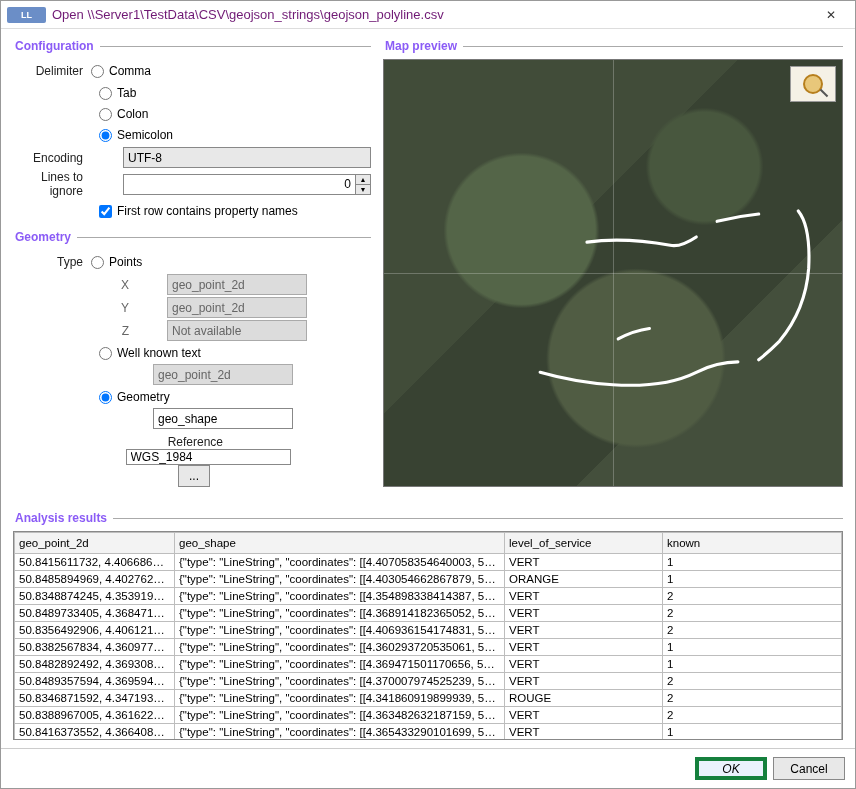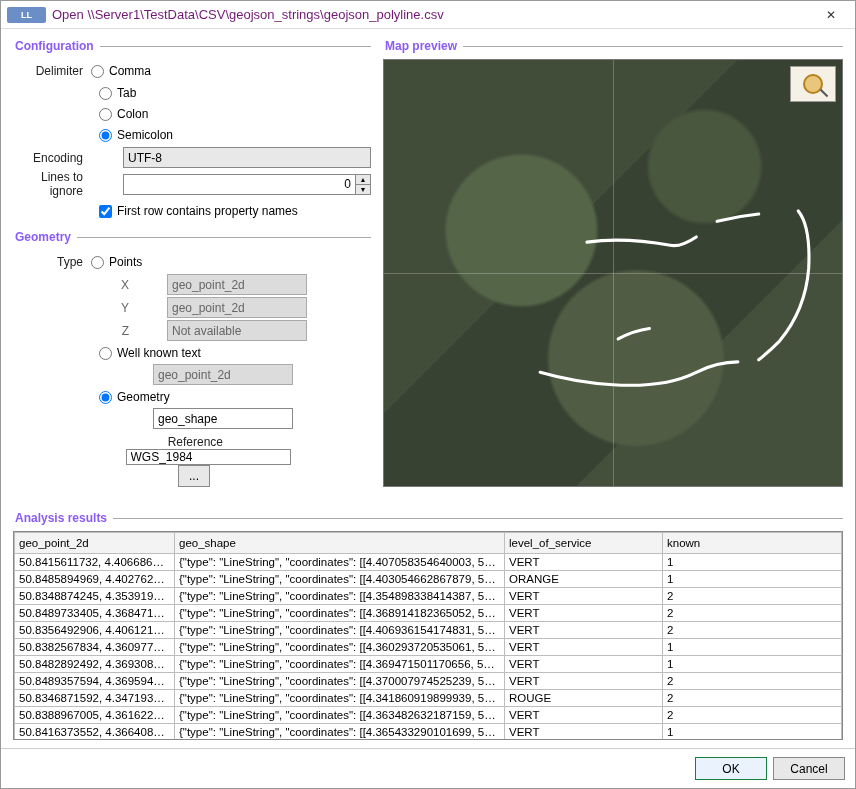--- a/index.html
+++ b/index.html
@@ -55,21 +55,21 @@
   th,td { border:1px solid #bdbdbd; padding:1px 4px; text-align:left; white-space:nowrap; overflow:hidden; text-overflow:ellipsis; height:17px; font-size:11.5px;}
   th { background:#f3f3f3; font-weight:normal; position:sticky; top:0;}
   thead th { height:21px;}
   .table-scroll { position:absolute; inset:0; overflow-y:scroll;}
   .table-scroll::-webkit-scrollbar{width:17px;background:#efefef;}
   .table-scroll::-webkit-scrollbar-thumb{background:#c7c7c7;border:1px solid #999;}
   col.c1{width:160px;} col.c2{width:330px;} col.c3{width:158px;} col.c4{width:auto;}
   
   .footer { height:40px; border-top:1px solid #ccc; display:flex; justify-content:flex-end; align-items:center; padding:0 10px; gap:6px;}
   .btn { width:72px; height:23px; border:1px solid #888; background:#e8e8e8; cursor:pointer;}
-  .btn.primary { border:1px solid #15803d; background:#eaf2fd;}
+  .btn.primary { border:4px solid #15803d; background:#eaf2fd;font-style:italic;}
 </style>
 </head>
 <body>
 
 <div class="window">
   <div class="titlebar">
     <span class="app-icon">LL</span>
     <span class="title">Open \\Server1\TestData\CSV\geojson_strings\geojson_polyline.csv</span>
     <span class="close">✕</span>
   </div>

